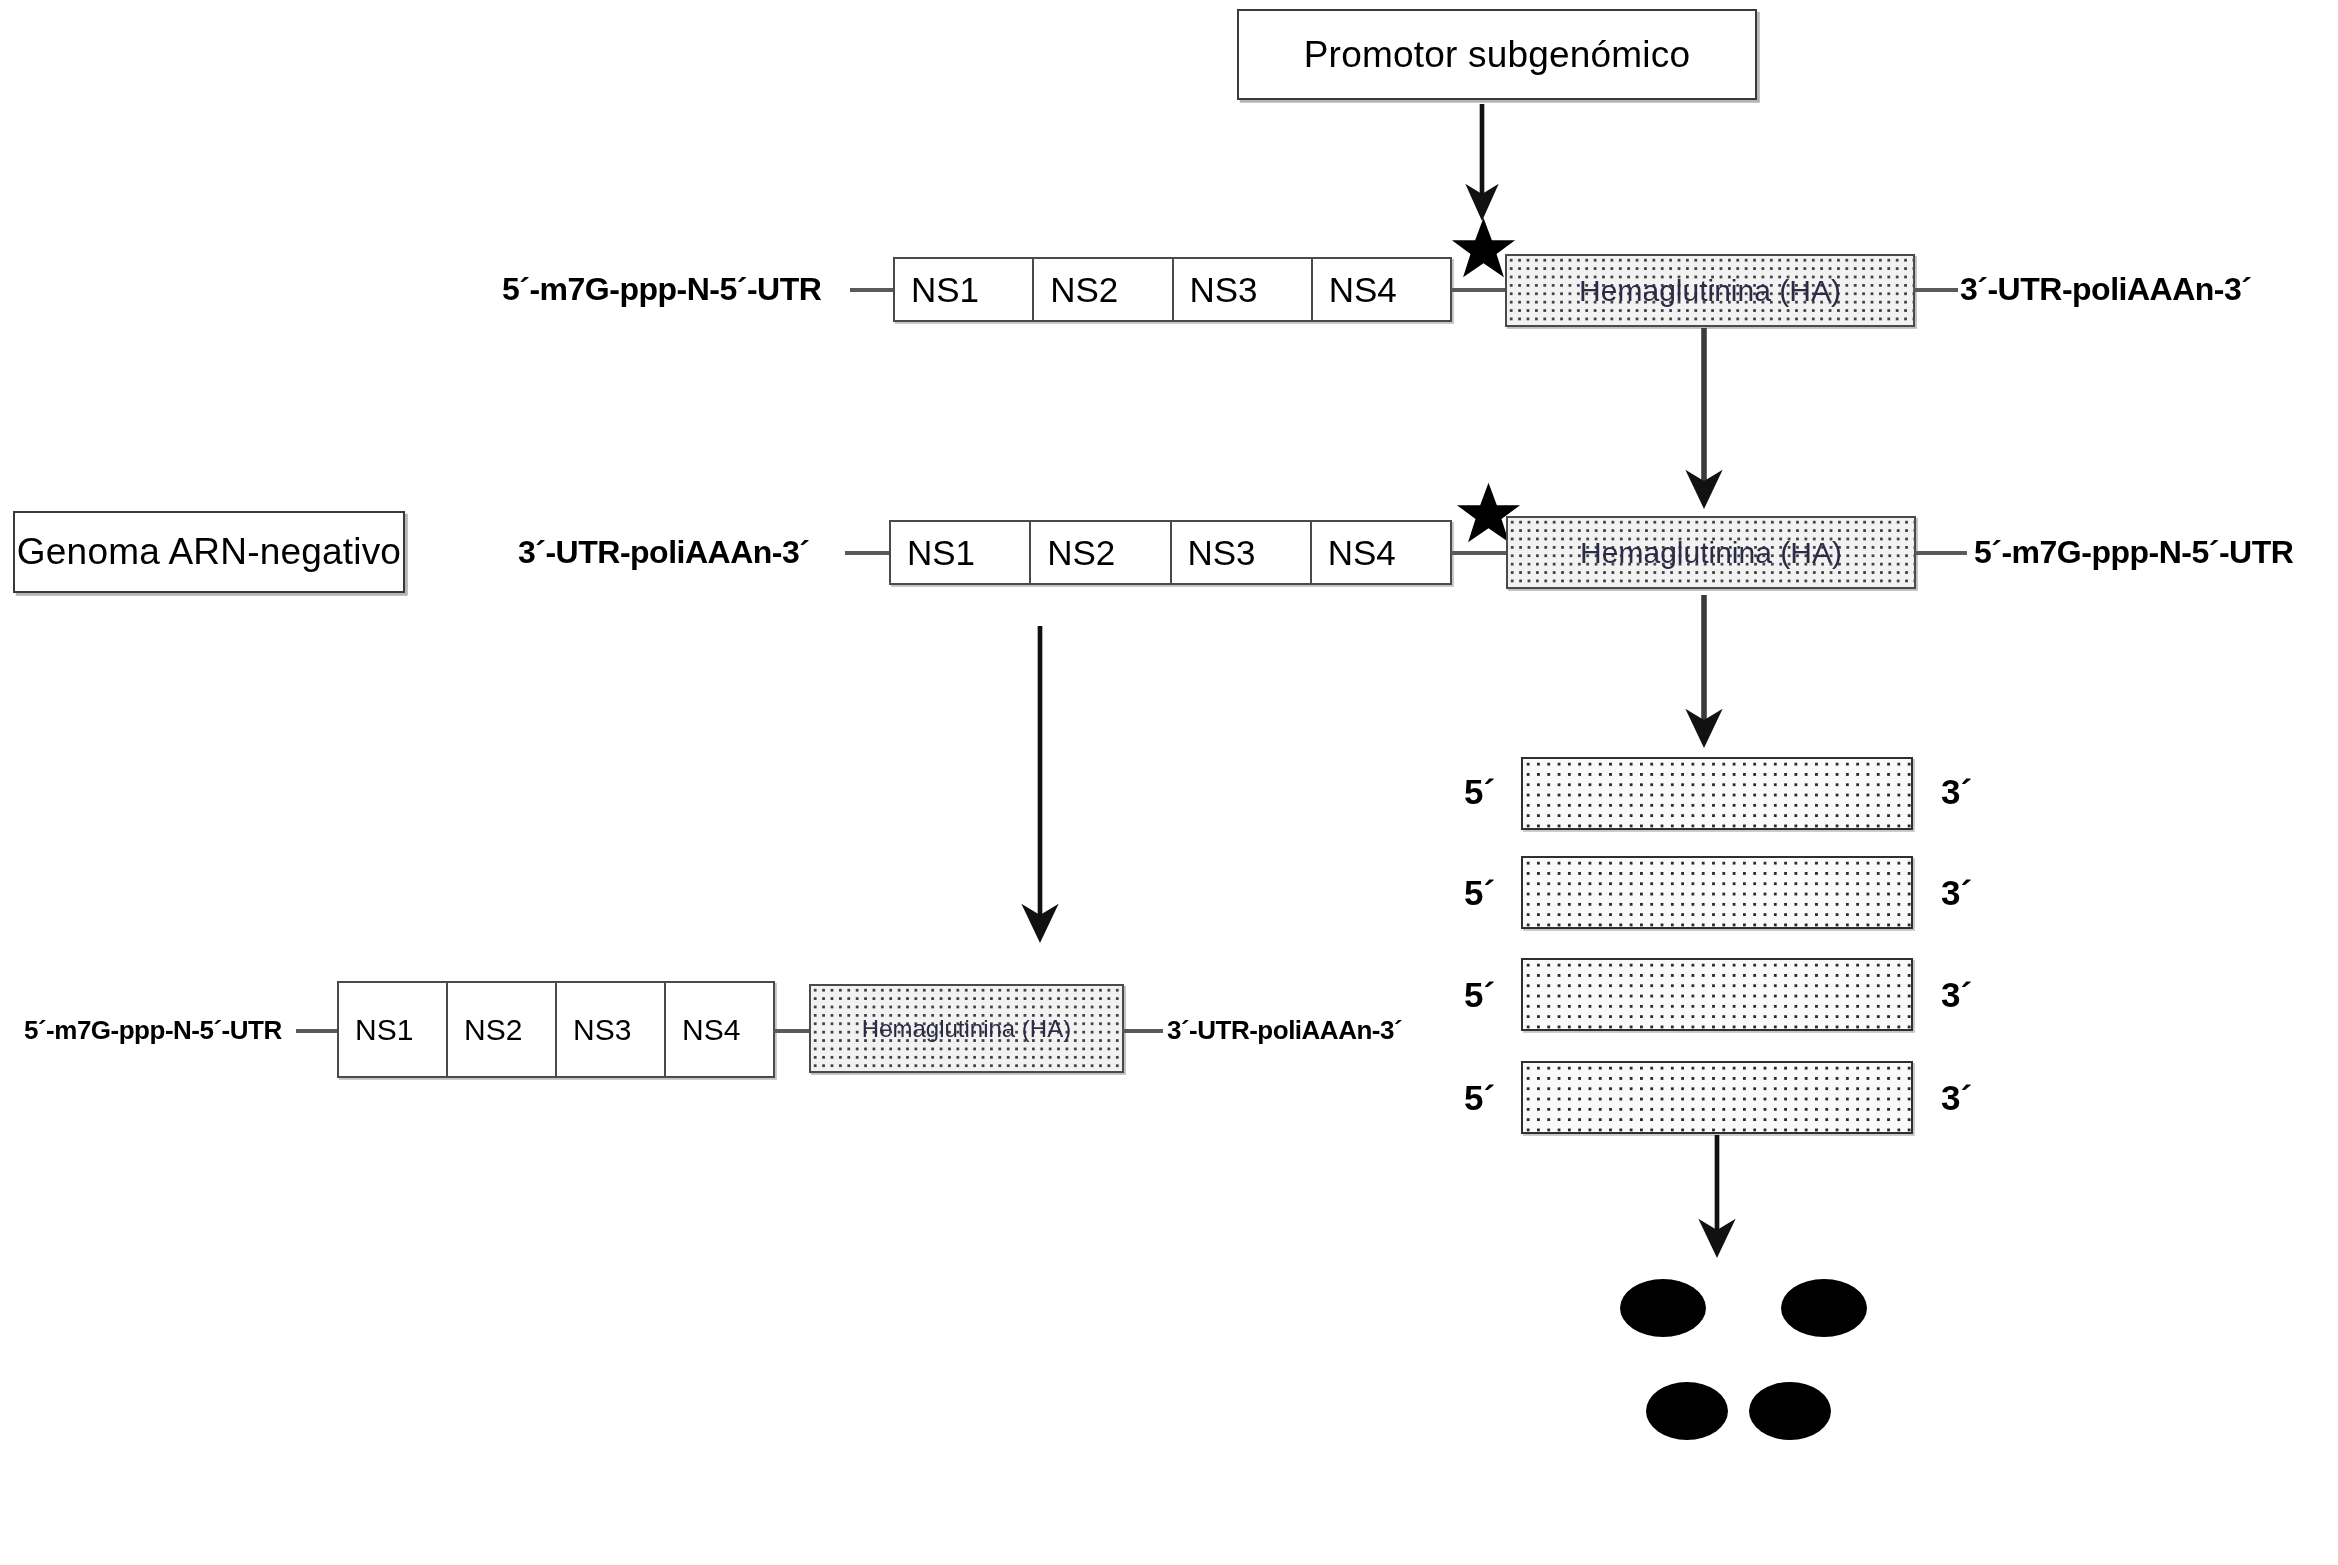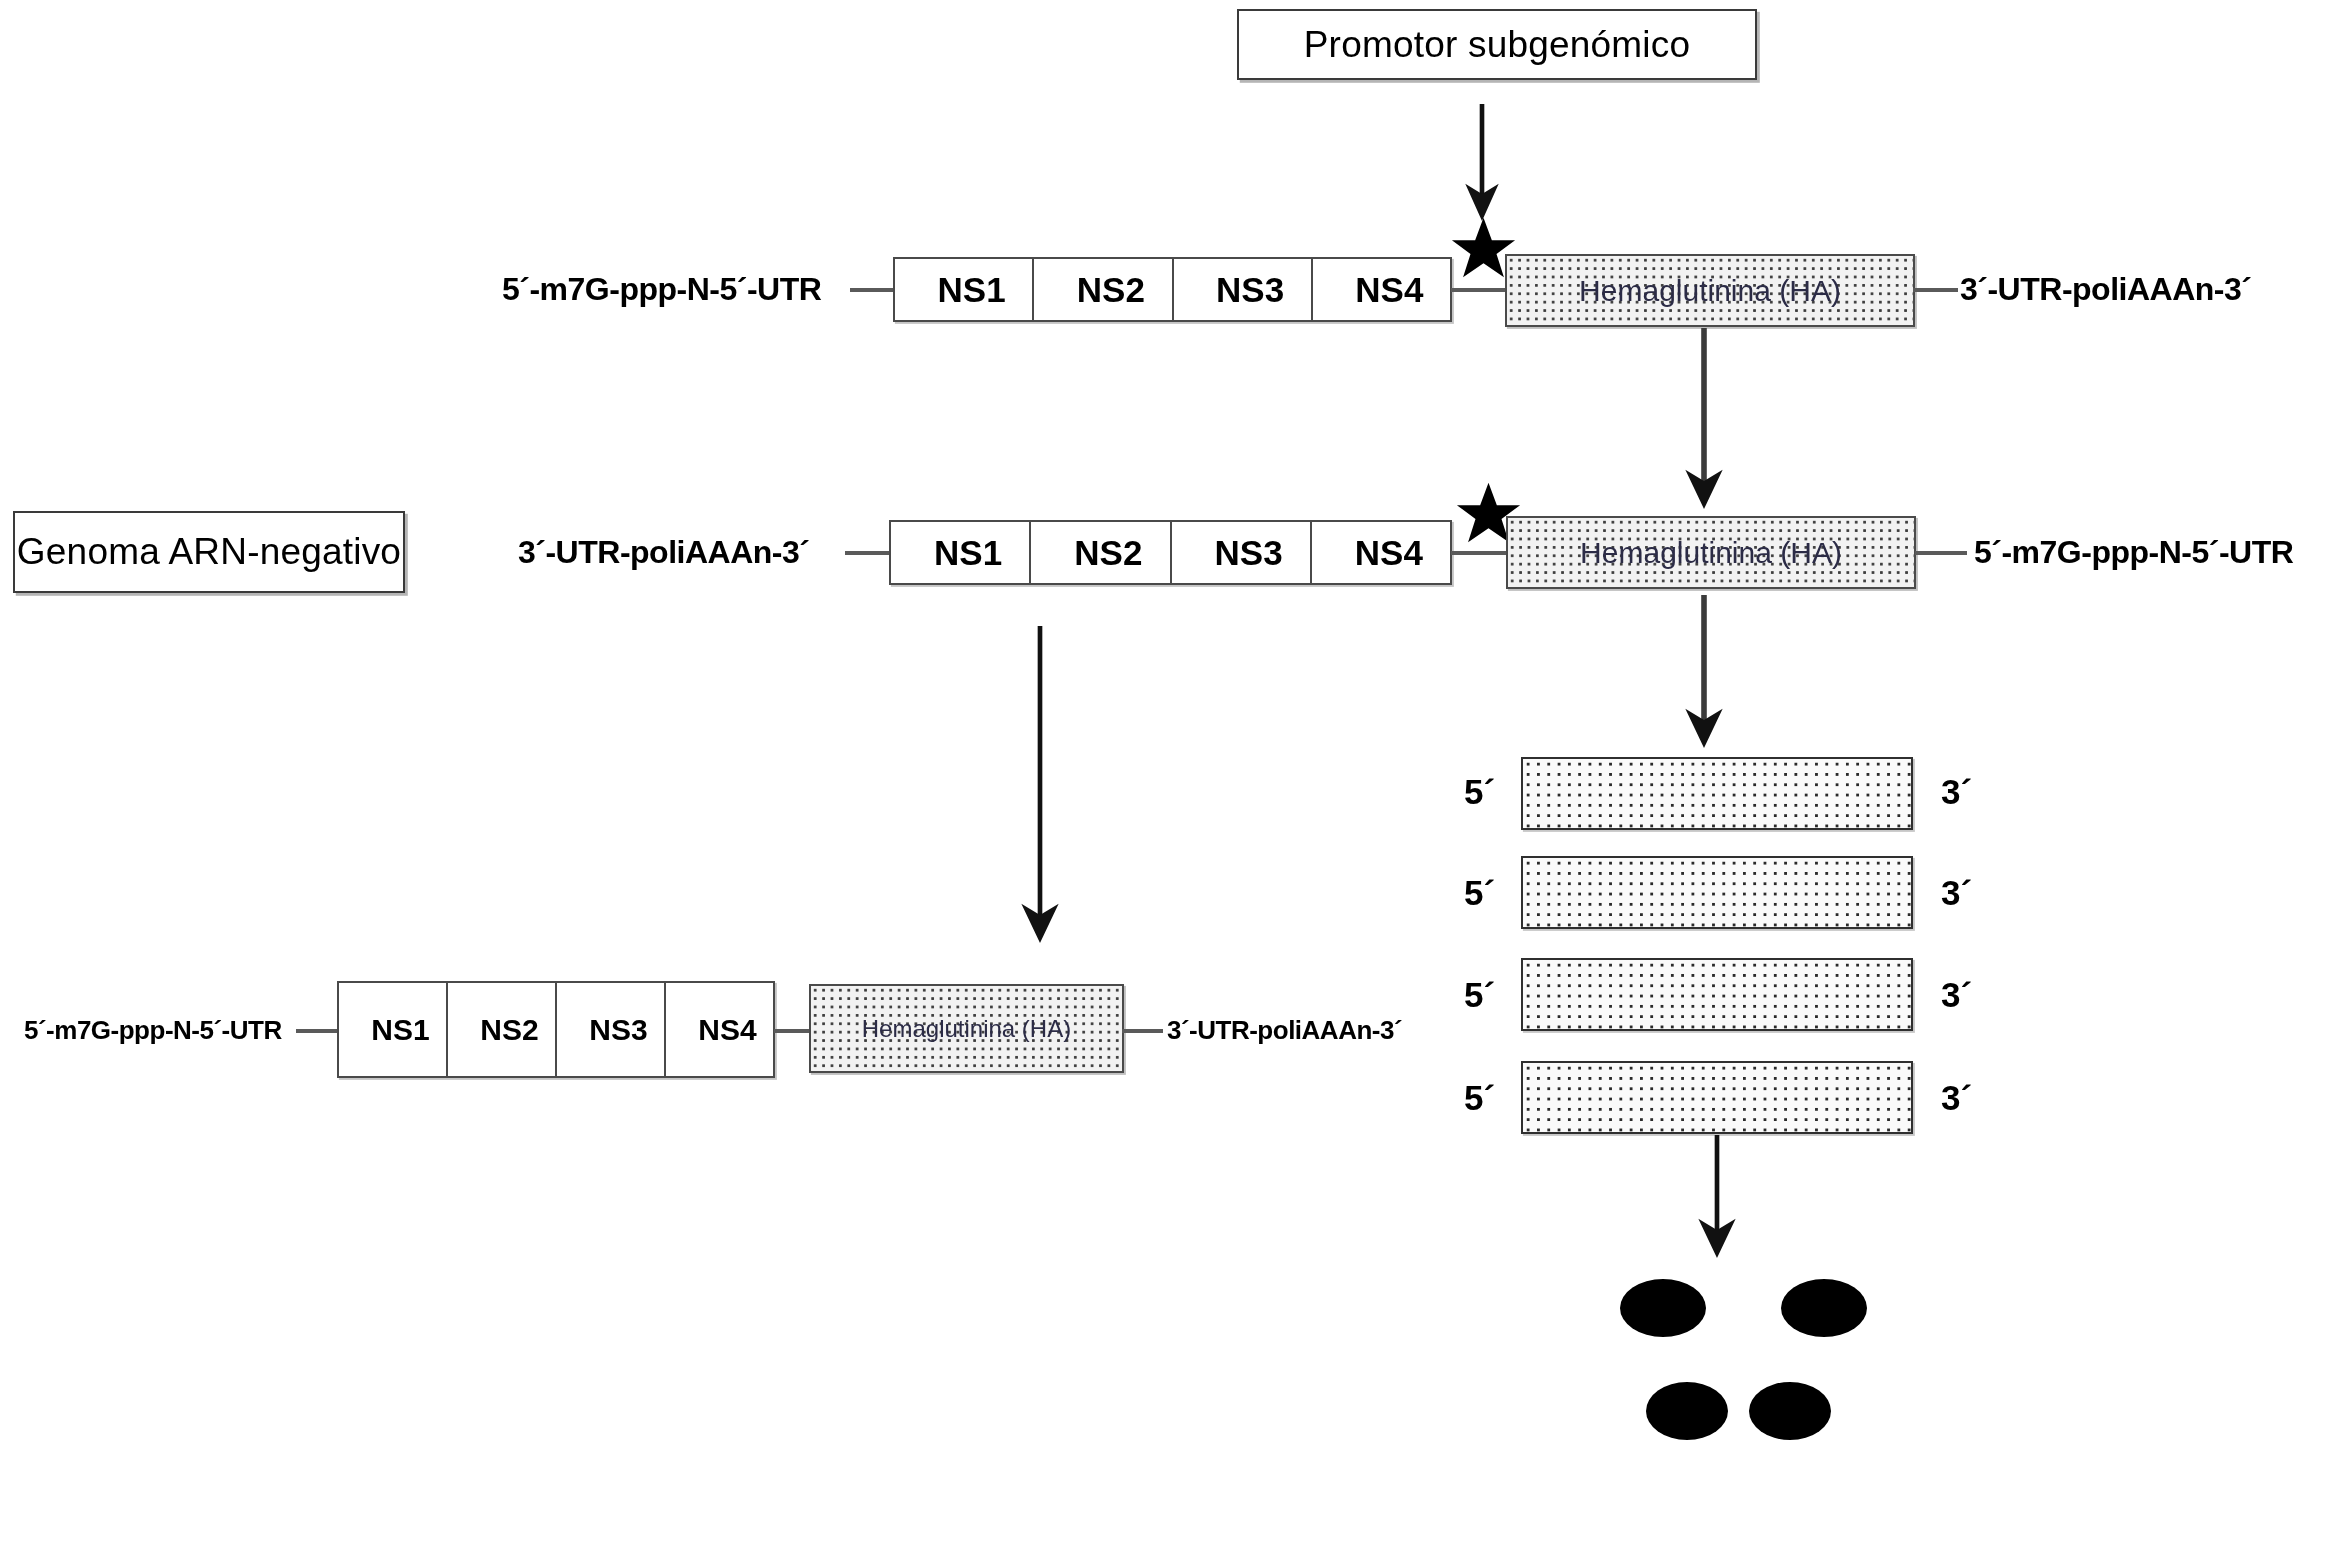--- a/index.html
+++ b/index.html
@@ -24,22 +24,22 @@
     display:flex;align-items:center;white-space:nowrap;
     font-size:32px;font-weight:bold;letter-spacing:-0.5px;
   }
   .seqtext.sm{font-size:26px;}
 
   
   .genes{display:flex;border:2.8px solid #4a4a4a;background:#fff;
          box-shadow:1.9px 1.9px 0 rgba(140,140,140,.5);}
   .genes > div{
      border-right:2.8px solid #4a4a4a;
-     display:flex;align-items:center;justify-content:center;
-     font-size:35px;font-weight:bold;white-space:nowrap;padding-left:16px;
+     display:flex;align-items:center;
+     font-size:35px;font-weight:normal;white-space:nowrap;padding-left:16px;
   }
   .genes > div:last-child{border-right:none;}
   .genes.sm > div{font-size:30px;}
 
   
   .ha{
     border:2.8px solid #4a4a4a;
     background-color:#f2f2f2;
     background-image:radial-gradient(#3f3f3f 1.3px, transparent 1.5px);
     background-size:8.4px 8.4px;
@@ -70,21 +70,21 @@
   
   .blob{background:#000;border-radius:50%;}
 
   .end5, .end3{font-size:35px;font-weight:bold;}
 </style>
 </head>
 <body>
 
 <div class="stage">
 
-  <div class="abs labelbox" style="left:1237px;top:9.3px;width:520px;height:71px;">
+  <div class="abs labelbox" style="left:1237px;top:9.3px;width:520px;height:91px;">
     <span>Promotor subgenómico</span>
   </div>
 
   <svg class="abs arrow" style="left:1454px;top:104px;width:56px;height:117px;" viewBox="0 0 60 126">
     <line x1="30" y1="0" x2="30" y2="104" stroke="#111" stroke-width="5"></line>
     <polygon points="30,126 12,86 30,97 48,86" fill="#111"></polygon>
   </svg>
 
 
   <div class="abs seqtext" style="left:502px;top:268px;width:392px;height:43px;">

